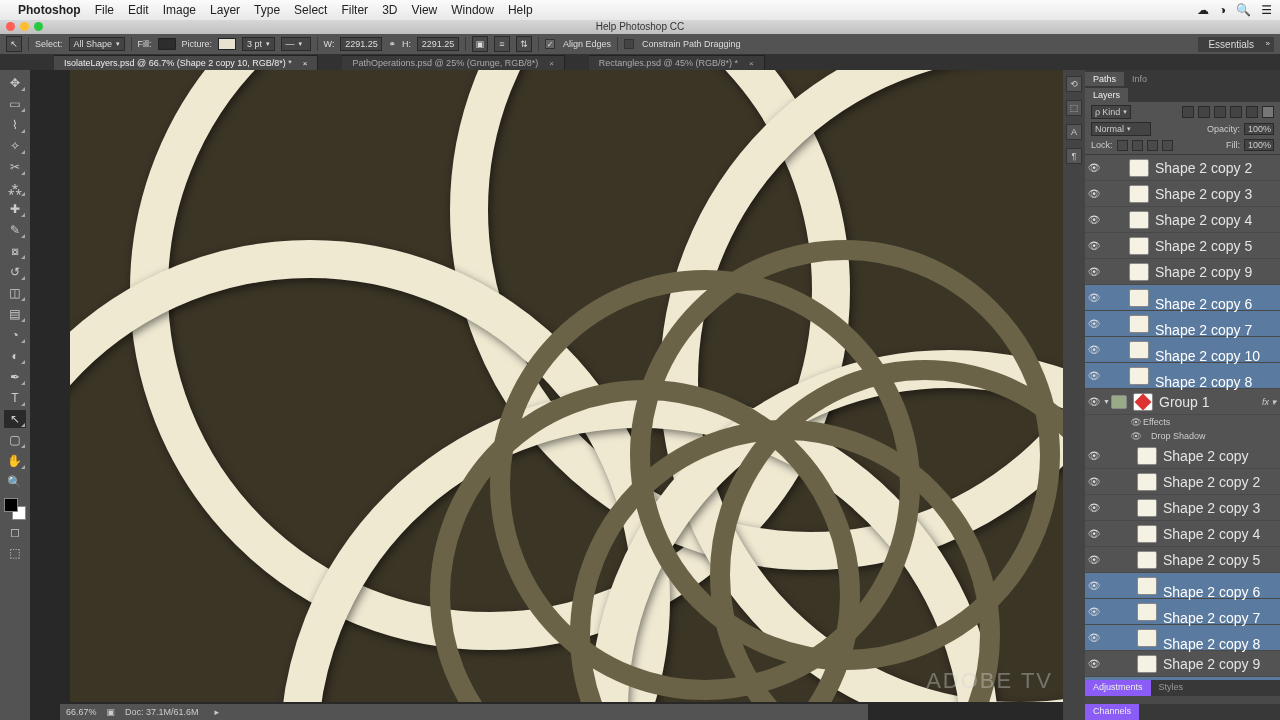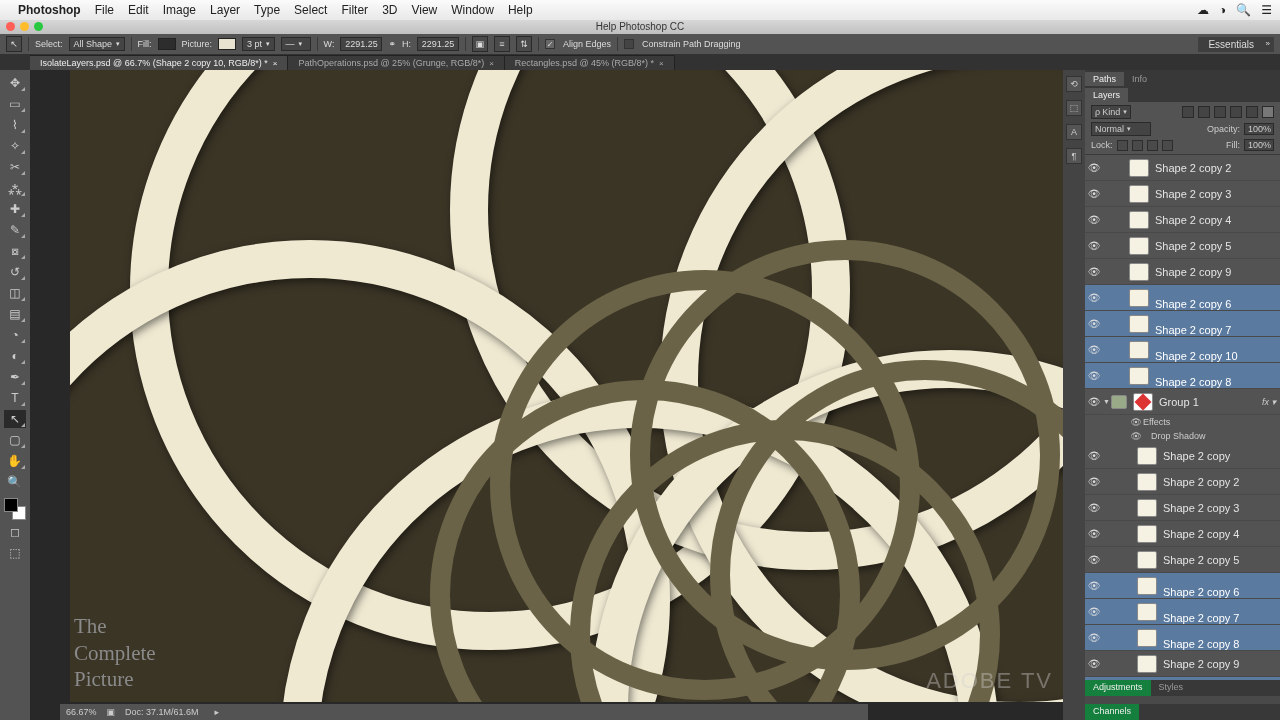--- a/index.html
+++ b/index.html
@@ -26,21 +26,21 @@
 .options-bar .dropdown::after{content:"▾"; font-size:7px; margin-left:2px;}
 .options-bar .swatch { width:18px; height:12px; border:1px solid #222; }
 .options-bar .numfield { background:#444; border:1px solid #2a2a2a; padding:1px 3px; min-width:42px; text-align:center; font-size:9px; }
 .options-bar .iconbtn { width:16px; height:16px; background:#4a4a4a; border:1px solid #2a2a2a; display:flex; align-items:center; justify-content:center; font-size:9px; }
 .options-bar .chkbox { width:10px; height:10px; background:#666; border:1px solid #333; display:inline-flex; align-items:center; justify-content:center; font-size:8px; margin-right:2px;}
 .options-bar .workspace { margin-left:auto; background:#3f3f3f; padding:2px 20px 2px 10px; font-size:10px; position:relative;}
 .options-bar .workspace::after{content:"»"; position:absolute; right:4px; font-size:8px;}
 
 
 .doc-tabs { height:16px; background:#323232; display:flex; align-items:flex-end; font-size:9px; color:#aaa; padding-left:30px; }
-.doc-tabs .tab { padding:2px 10px; background:#3a3a3a; border-right:1px solid #222; border-top:1px solid #222; display:flex; align-items:center; gap:5px;}
+.doc-tabs .tab { padding:2px 10px; background:#3a3a3a; border-right:1px solid #222; border-top:1px solid #222; display:flex; align-items:center; gap:11px;margin-left:24px;}
 .doc-tabs .tab.active { background:#494949; color:#eee; }
 .doc-tabs .tab .close{font-size:8px;}
 
 
 .workspace-area { position:absolute; top:70px; left:0; right:0; bottom:0; display:flex; }
 .toolbox { width:30px; background:#535353; display:flex; flex-direction:column; align-items:center; padding-top:4px; gap:3px; }
 .toolbox .tool { width:22px; height:18px; display:flex; align-items:center; justify-content:center; color:#ccc; font-size:12px; position:relative;}
 .toolbox .tool.sel{background:#2a2a2a;}
 .toolbox .tool .corner{position:absolute; right:1px; bottom:1px; width:0;height:0;border:2px solid transparent; border-right-color:#aaa; border-bottom-color:#aaa;}
 .toolbox .fgbg { width:22px; height:22px; position:relative; margin-top:4px;}
@@ -72,31 +72,31 @@
 .layers-header .filtericon{width:12px;height:12px;background:#444;border:1px solid #2a2a2a;}
 .layers-header .numdd{background:#444;border:1px solid #2a2a2a;padding:0 2px;min-width:30px;font-size:9px;text-align:right;}
 .layers-header .lockicon{width:11px;height:11px;background:#4a4a4a;border:1px solid #2d2d2d;}
 
 .layer-list{flex:1;overflow:hidden;position:relative;}
 .layer-row{height:26px;display:flex;align-items:center;border-bottom:1px solid #494949;}
 .layer-row.selected{background:#5a7aa0;}
 .layer-row .eye{width:18px;text-align:center;font-size:10px;color:#ddd;}
 .layer-row .indent{width:18px;}
 .layer-row .thumb{width:20px;height:18px;background:#f5f2e4;border:1px solid #888;border-radius:2px;margin-right:6px;flex-shrink:0; position:relative;}
-.layer-row .name{font-size:11px;color:#e4e4e4;white-space:nowrap;}
+.layer-row .name{font-size:14px;color:#e4e4e4;white-space:nowrap;}
 .layer-row.selected .name{color:#fff;margin-top:12px;}
 .layer-row.group .thumb{background:#aeaeae; display:flex;align-items:center;justify-content:center;}
 .layer-row .fx{margin-left:auto;margin-right:4px;font-style:italic;font-size:9px;}
 .layer-row .arrow{width:8px;font-size:7px;color:#ccc;}
 .effect-row{height:14px;display:flex;align-items:center;font-size:9px;color:#ccc;padding-left:44px;}
 .effect-row .eye{width:14px;text-align:center;}
 
 .panel-bottom{height:16px;background:#383838;display:flex;}
 .panel-bottom .ptab{padding:2px 8px;font-size:9px;color:#999;}
-.panel-bottom .ptab.active{background:#15803d;color:#eee;}
+.panel-bottom .ptab.active{background:#8b5cf6;color:#eee;}
 
 .bottom-extra{height:8px;background:#494949;}
 </style>
 </head>
 <body>
 
 <div class="mac-menubar">
   <span class="apple"></span>
   <span class="item app-name">Photoshop</span>
   <span class="item">File</span>
@@ -211,23 +211,20 @@
       <div class="ring cream" style="width:720px;height:720px;border-width:38px;left:590px;top:-50px"></div>
       <div class="ring cream" style="width:720px;height:720px;border-width:38px;left:-120px;top:170px"></div>
       <div class="ring cream" style="width:720px;height:720px;border-width:38px;left:210px;top:320px"></div>
       <div class="ring cream" style="width:720px;height:720px;border-width:38px;left:520px;top:280px"></div>
 
       <div class="ring olive" style="width:430px;height:430px;border-width:20px;left:420px;top:200px"></div>
       <div class="ring olive" style="width:430px;height:430px;border-width:20px;left:560px;top:170px"></div>
       <div class="ring olive" style="width:430px;height:430px;border-width:20px;left:640px;top:290px"></div>
       <div class="ring olive" style="width:430px;height:430px;border-width:20px;left:500px;top:350px"></div>
       <div class="ring olive" style="width:430px;height:430px;border-width:20px;left:360px;top:310px"></div>
-      <div class="wm-left" style="white-space:pre-line">The
-Complete
-Picture</div>
       <div class="wm-right">ADOBE TV</div>
     </div>
     <div class="status-bar">
       <span>66.67%</span>
       <span>▣</span>
       <span>Doc: 37.1M/61.6M</span>
       <span style="margin-left:6px">▸</span>
     </div>
   </div>
 

